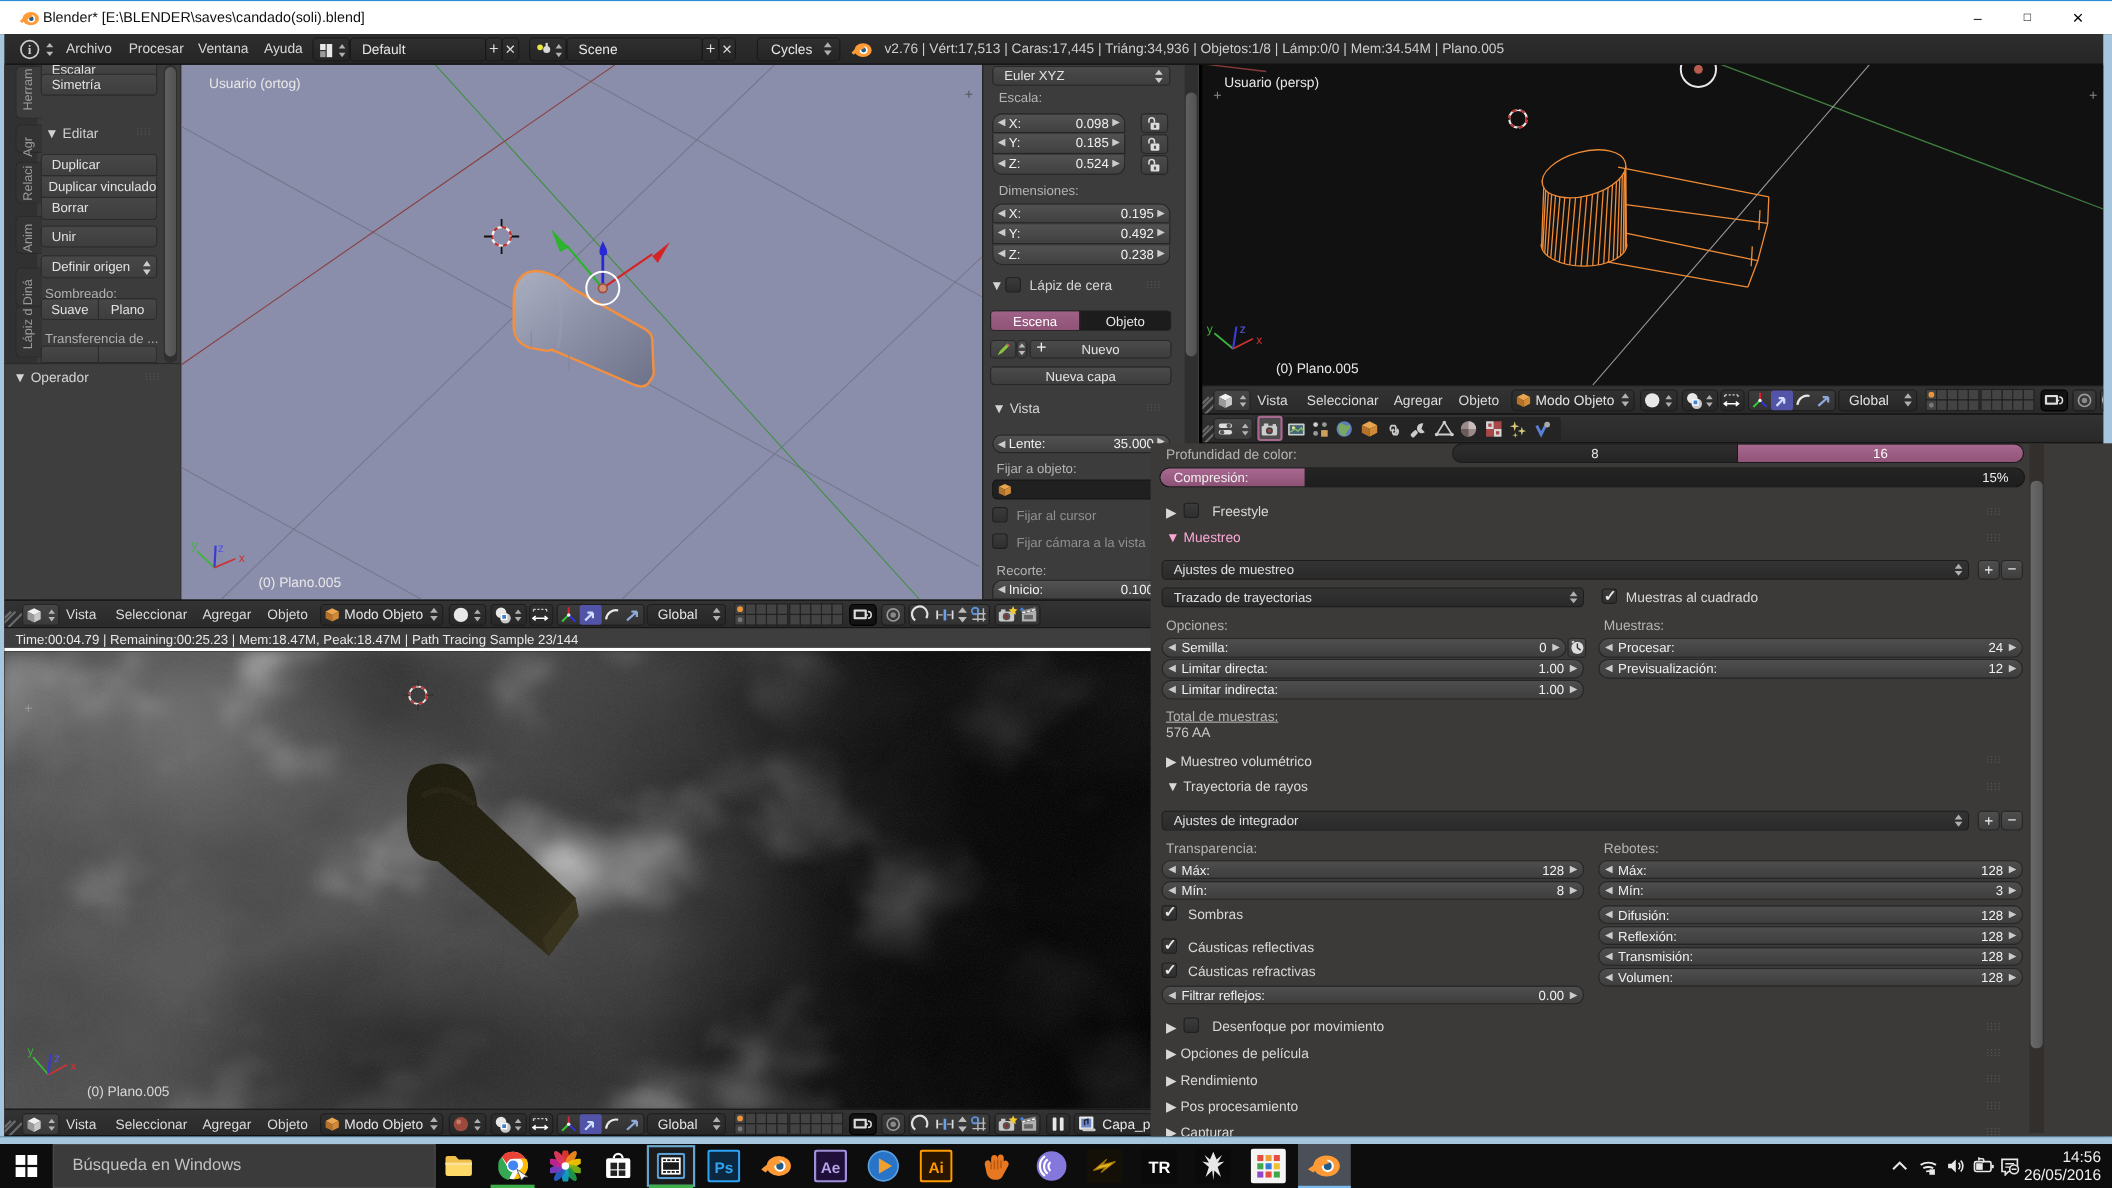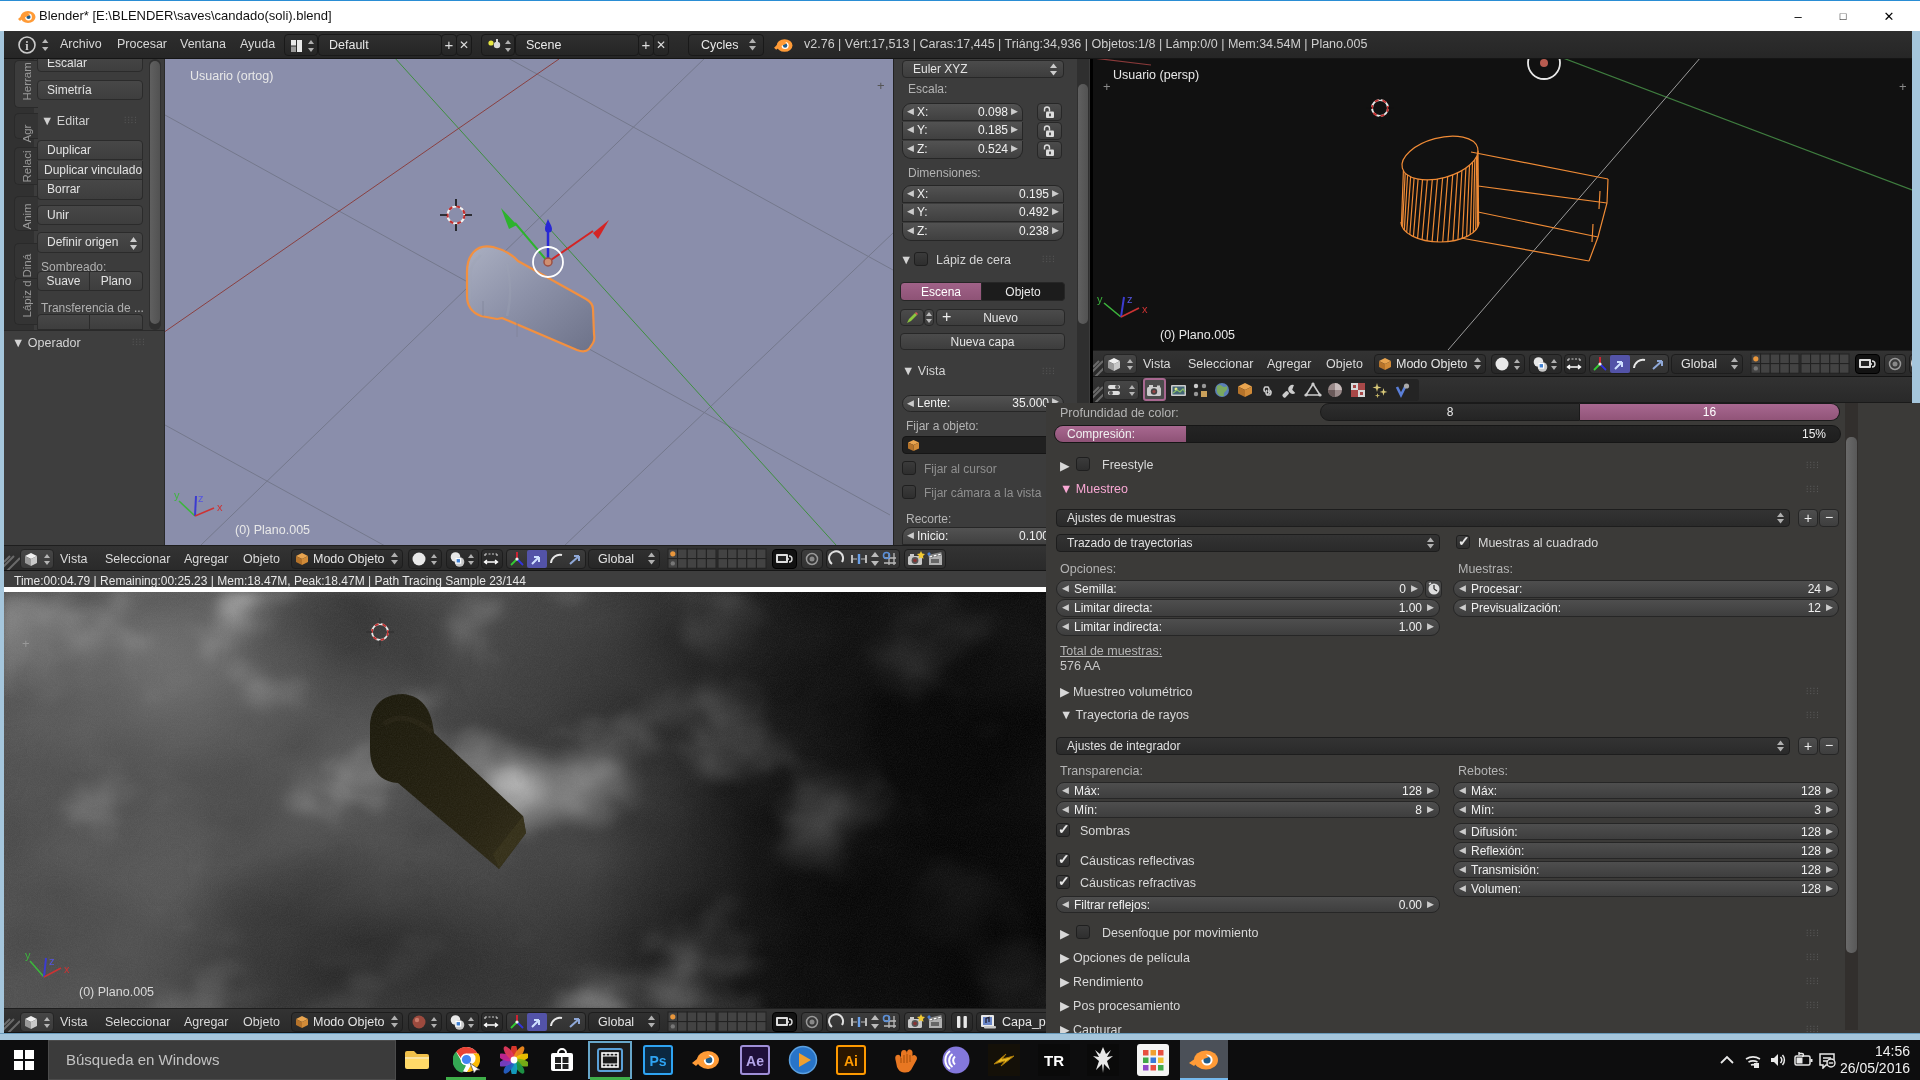--- a/index.html
+++ b/index.html
@@ -25,21 +25,21 @@
 .slider .ra{position:absolute;right:4px;top:2px;color:#ccc;font-size:9px;}
 .plabel{position:absolute;color:#b4b4b4;}
 .chk{position:absolute;width:14px;height:14px;background:linear-gradient(#3b3b3b,#2e2e2e);border:1px solid #1f1f1f;border-radius:3px;}
 .chk.on:after{content:"\2713";position:absolute;left:1px;top:-3px;color:#e8e8e8;font-size:14px;font-weight:bold;}
 .grip{position:absolute;color:#565656;font-size:9px;letter-spacing:1px;}
 
 #toolshelf{left:4px;top:59px;width:161px;height:486px;background:#3c3c3c;border-right:1px solid #2a2a2a;}
 #vp1{left:165px;top:59px;width:728px;height:486px;background:#8a8eab;}
 #npanel{left:893px;top:59px;width:197px;height:486px;background:#3c3c3c;border-left:1px solid #222;}
 #vp1header{left:4px;top:545px;width:1086px;height:26px;}
-#renderinfo{left:4px;top:571px;width:1086px;height:21px;background:#3e3e3e;border-bottom:5px solid #ffffff;color:#e6e6e6;}
+#renderinfo{left:4px;top:571px;width:1086px;height:21px;background:#3e3e3e;border-bottom:3px solid #ffffff;color:#e6e6e6;}
 #vp2{left:4px;top:592px;width:1086px;height:416px;background:#222;overflow:hidden;}
 #vp2header{left:4px;top:1008px;width:1086px;height:25px;}
 #vp3{left:1093px;top:59px;width:819px;height:291px;background:#101010;}
 #vp3header{left:1093px;top:350px;width:819px;height:27px;}
 #propshdr{left:1093px;top:377px;width:819px;height:26px;background:linear-gradient(#323232,#292929);border-bottom:1px solid #1a1a1a;overflow:hidden;}
 #props{left:1046px;top:403px;width:887px;height:630px;background:#3b3a38;}
 
 #bleft{left:0;top:31px;width:4px;height:1002px;background:#a5c6dc;}
 #bright{left:1912px;top:31px;width:8px;height:1002px;background:#a5c6dc;}
 #bbottom{left:0;top:1033px;width:1920px;height:7px;background:#a5c6dc;border-top:1px solid #6a9cbd;}
@@ -134,21 +134,21 @@
   <div class="vtab" style="top:137px;height:35px;">
       <span style="margin-top:15px">Anim</span>
     </div>
   <div class="vtab" style="top:184px;height:36px;">
       <span style="margin-top:16px">Diná</span>
     </div>
   <div class="vtab" style="top:219px;height:47px;">
       <span style="margin-top:21px">Lápiz d</span>
     </div>
   <div class="tsbtn" style="left:33px;top:-6px;width:106px;height:19px;">Escalar</div>
-  <div class="tsbtn" style="left:33px;top:21px;width:106px;height:20px;">Simetría</div>
+  <div class="tsbtn" style="left:33px;top:8px;width:106px;height:20px;">Simetría</div>
   <div style="position:absolute;left:37px;top:55px;color:#d0d0d0;font-size:12.5px;">▼ Editar</div>
   <div class="grip" style="left:120px;top:54px;">⁝⁝⁝⁝</div>
   <div class="tsbtn" style="left:33px;top:81px;width:106px;height:20px;border-radius:4px 4px 0 0;">Duplicar</div>
   <div class="tsbtn" style="left:33px;top:102px;width:106px;height:19px;border-radius:0;border-top:none;padding-left:6px;">Duplicar vinculado</div>
   <div class="tsbtn" style="left:33px;top:121px;width:106px;height:20px;border-radius:0 0 4px 4px;border-top:none;">Borrar</div>
   <div class="tsbtn" style="left:33px;top:146px;width:106px;height:20px;">Unir</div>
   <div class="tsbtn" style="left:33px;top:173px;width:106px;height:21px;">Definir origen
     <svg width="9" height="17" viewBox="0 0 9 17" style="position:absolute;right:4px;top:2px">
         <path d="M1 7 l3.5 -5 3.5 5 z" fill="#ccc"></path>
         <path d="M1 10 l3.5 5 3.5 -5 z" fill="#ccc"></path>
@@ -937,21 +937,21 @@
       <span style="position:absolute;left:12px;top:1px;">Compresión:</span>
       <span style="position:absolute;right:14px;top:1px;">15%</span>
     </div>
   <div style="position:absolute;left:14px;top:55px;color:#d8d8d8;font-size:12.5px;">▶ </div>
   <div class="chk" style="left:30px;top:54px;"></div>
   <div style="position:absolute;left:56px;top:55px;color:#d8d8d8;font-size:12.5px;">Freestyle</div>
   <div style="position:absolute;left:760px;top:55px;color:#5a5a5a;font-size:9px;letter-spacing:1px;">⁝⁝⁝⁝</div>
   <div style="position:absolute;left:14px;top:79px;color:#f9a8d4;font-size:12.5px;">▼ Muestreo</div>
   <div style="position:absolute;left:760px;top:79px;color:#5a5a5a;font-size:9px;letter-spacing:1px;">⁝⁝⁝⁝</div>
   <div style="position:absolute;left:10px;top:106px;width:734px;height:18px;background:linear-gradient(#333,#2a2a2a);border:1px solid #1d1d1d;border-radius:4px;color:#e0e0e0;">
-      <span style="position:absolute;left:10px;top:1px;">Ajustes de muestras</span>
+      <span style="position:absolute;left:10px;top:1px;">Ajustes de muestreo</span>
       <svg style="position:absolute;right:4px;top:1px" width="9" height="15" viewBox="0 0 9 15">
         <path d="M1 6 l3.5 -4.5 3.5 4.5 z" fill="#b0b0b0"></path>
         <path d="M1 8 l3.5 4.5 3.5 -4.5 z" fill="#b0b0b0"></path>
       </svg>
     </div>
   <div style="position:absolute;left:752px;top:106px;width:20px;height:18px;background:linear-gradient(#4e4e4e,#3e3e3e);border:1px solid #262626;border-radius:4px;color:#eee;text-align:center;line-height:16px;font-size:14px;">+</div>
   <div style="position:absolute;left:773px;top:106px;width:20px;height:18px;background:linear-gradient(#4e4e4e,#3e3e3e);border:1px solid #262626;border-radius:4px;color:#eee;text-align:center;line-height:15px;font-size:14px;">−</div>
   <div style="position:absolute;left:10px;top:131px;width:384px;height:18px;background:linear-gradient(#333,#2a2a2a);border:1px solid #1d1d1d;border-radius:4px;color:#e0e0e0;">
       <span style="position:absolute;left:10px;top:1px;">Trazado de trayectorias</span>
       <svg style="position:absolute;right:4px;top:1px" width="9" height="15" viewBox="0 0 9 15">

